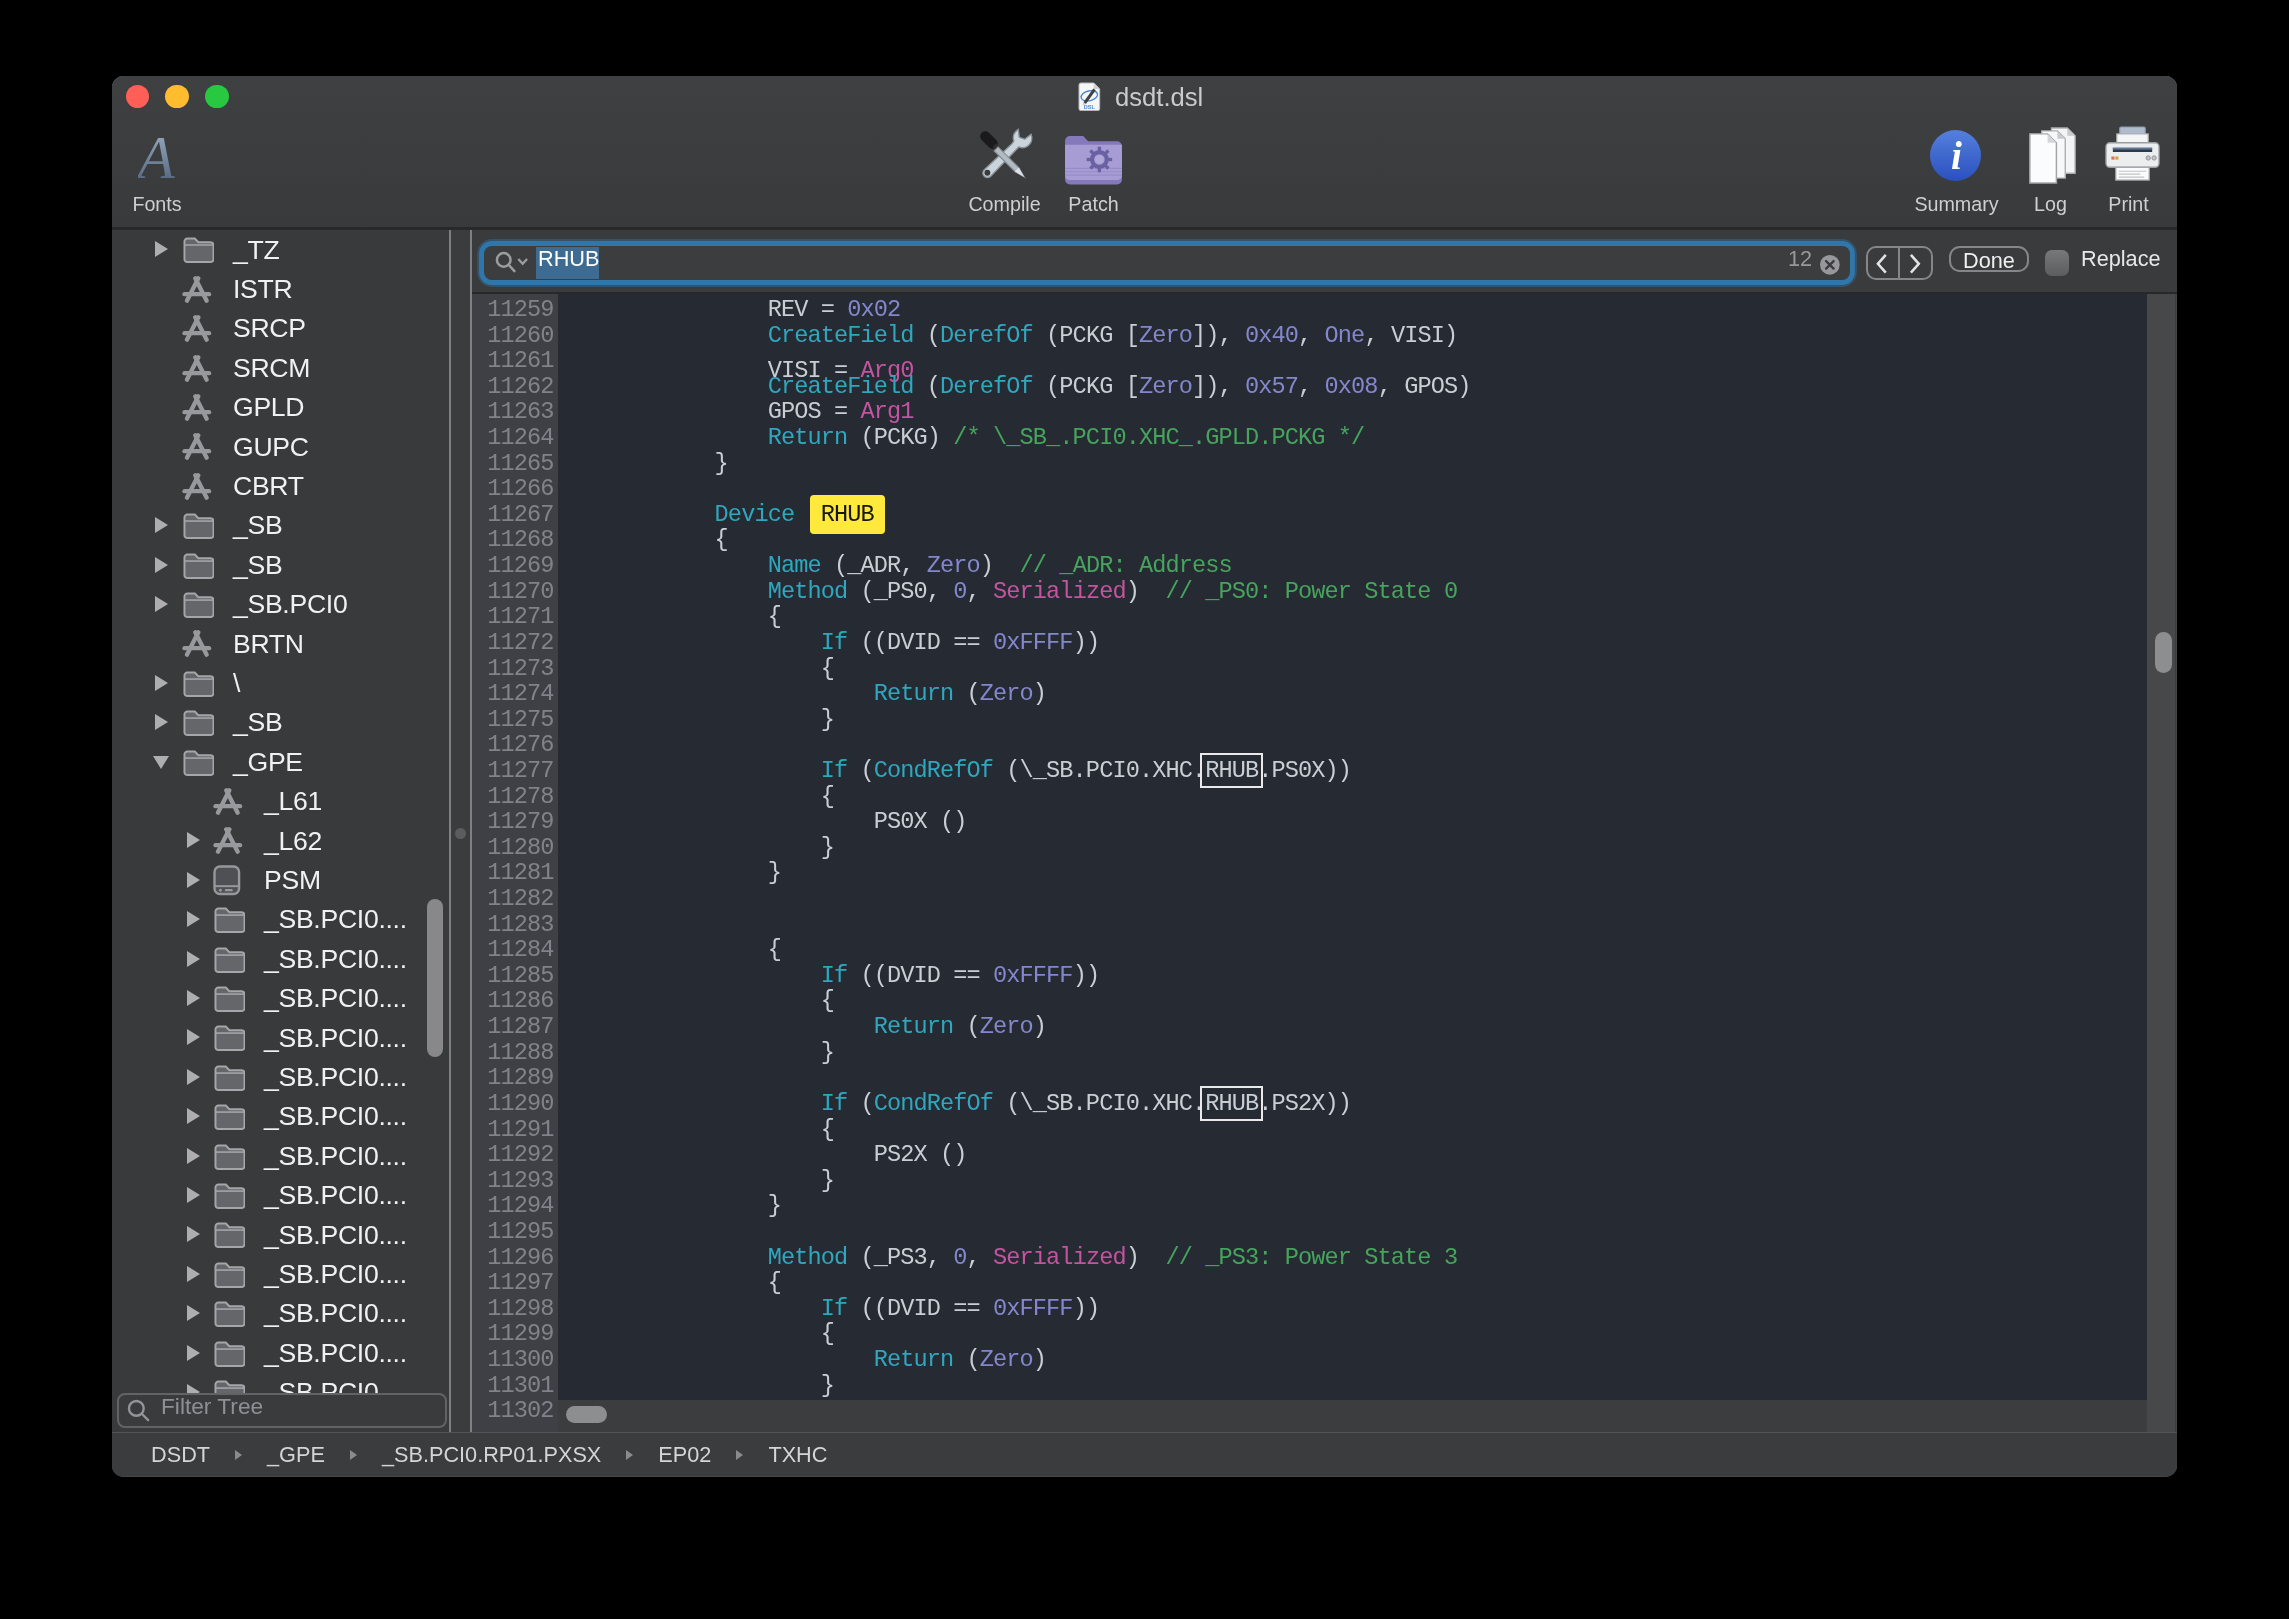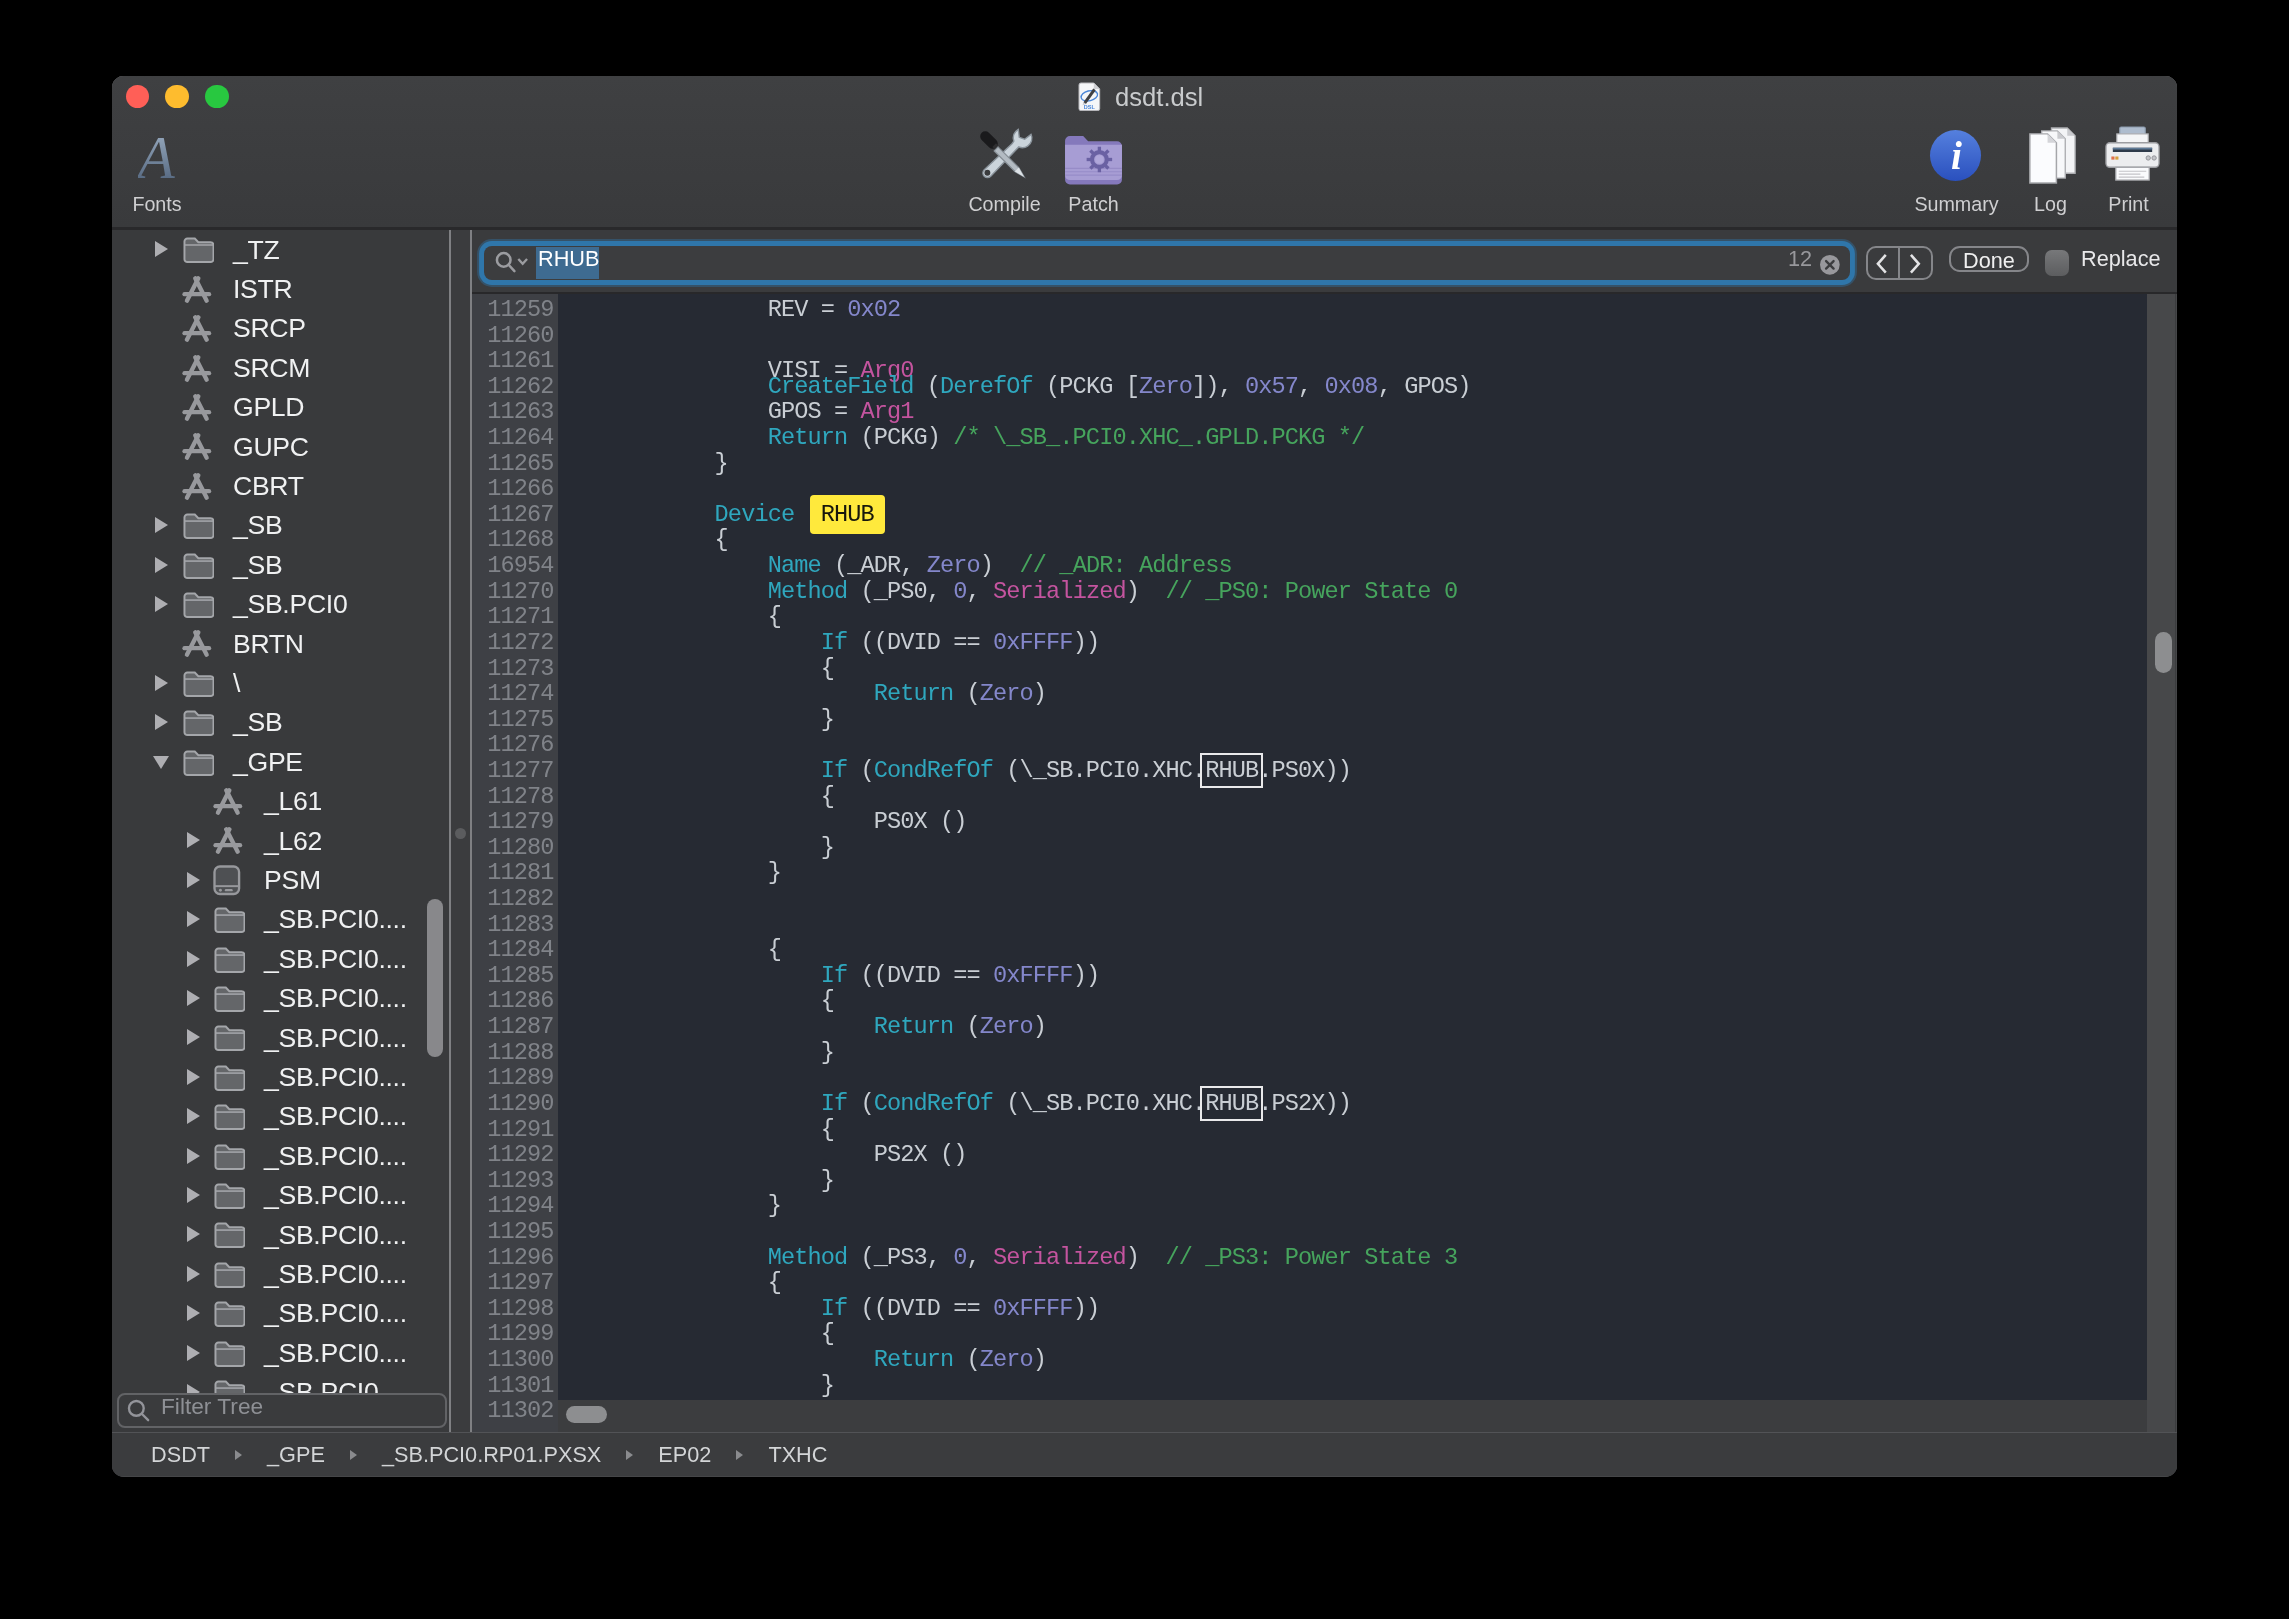--- a/index.html
+++ b/index.html
@@ -404,21 +404,21 @@
       <div class="gn" style="top:2px">11259</div>
       <div class="gn" style="top:27.6px">11260</div>
       <div class="gn" style="top:53px">11261</div>
       <div class="gn" style="top:79px">11262</div>
       <div class="gn" style="top:104px">11263</div>
       <div class="gn" style="top:130px">11264</div>
       <div class="gn" style="top:156px">11265</div>
       <div class="gn" style="top:181px">11266</div>
       <div class="gn" style="top:207px">11267</div>
       <div class="gn" style="top:232px">11268</div>
-      <div class="gn" style="top:258px">16954</div>
+      <div class="gn" style="top:258px">11269</div>
       <div class="gn" style="top:284px">11270</div>
       <div class="gn" style="top:309px">11271</div>
       <div class="gn" style="top:335px">11272</div>
       <div class="gn" style="top:361px">11273</div>
       <div class="gn" style="top:386px">11274</div>
       <div class="gn" style="top:412px">11275</div>
       <div class="gn" style="top:437px">11276</div>
       <div class="gn" style="top:463px">11277</div>
       <div class="gn" style="top:489px">11278</div>
       <div class="gn" style="top:514px">11279</div>
@@ -441,20 +441,21 @@
       <div class="gn" style="top:950px">11296</div>
       <div class="gn" style="top:975px">11297</div>
       <div class="gn" style="top:1001px">11298</div>
       <div class="gn" style="top:1026px">11299</div>
       <div class="gn" style="top:1052px">11300</div>
       <div class="gn" style="top:1078px">11301</div>
       <div class="gn" style="top:1103px">11302</div>
     </div>
   <div id="code">
       <div class="cl" style="top:2px">                <s class="w">REV = </s><s class="p">0x02</s></div>
+      <div class="cl" style="top:27.6px">                <s class="t">CreateField</s><s class="w"> (</s><s class="t">DerefOf</s><s class="w"> (PCKG [</s><s class="p">Zero</s><s class="w">]), </s><s class="p">0x40</s><s class="w">, </s><s class="p">One</s><s class="w">, VISI)</s></div>
       <div class="cl" style="top:63px">                <s class="w">VISI = </s><s class="k">Arg0</s></div>
       <div class="cl" style="top:79px">                <s class="t">CreateField</s><s class="w"> (</s><s class="t">DerefOf</s><s class="w"> (PCKG [</s><s class="p">Zero</s><s class="w">]), </s><s class="p">0x57</s><s class="w">, </s><s class="p">0x08</s><s class="w">, GPOS)</s></div>
       <div class="cl" style="top:104px">                <s class="w">GPOS = </s><s class="k">Arg1</s></div>
       <div class="cl" style="top:130px">                <s class="t">Return</s><s class="w"> (PCKG) </s><s class="g">/* \_SB_.PCI0.XHC_.GPLD.PCKG */</s></div>
       <div class="cl" style="top:156px">            <s class="w">}</s></div>
       <div class="cl" style="top:207px">            <s class="t">Device</s><s class="w">  </s><s class="hl">RHUB</s></div>
       <div class="cl" style="top:232px">            <s class="w">{</s></div>
       <div class="cl" style="top:258px">                <s class="t">Name</s><s class="w"> (_ADR, </s><s class="p">Zero</s><s class="w">)  </s><s class="g">// _ADR: Address</s></div>
       <div class="cl" style="top:284px">                <s class="t">Method</s><s class="w"> (_PS0, </s><s class="p">0</s><s class="w">, </s><s class="k">Serialized</s><s class="w">)  </s><s class="g">// _PS0: Power State 0</s></div>
       <div class="cl" style="top:309px">                <s class="w">{</s></div>

